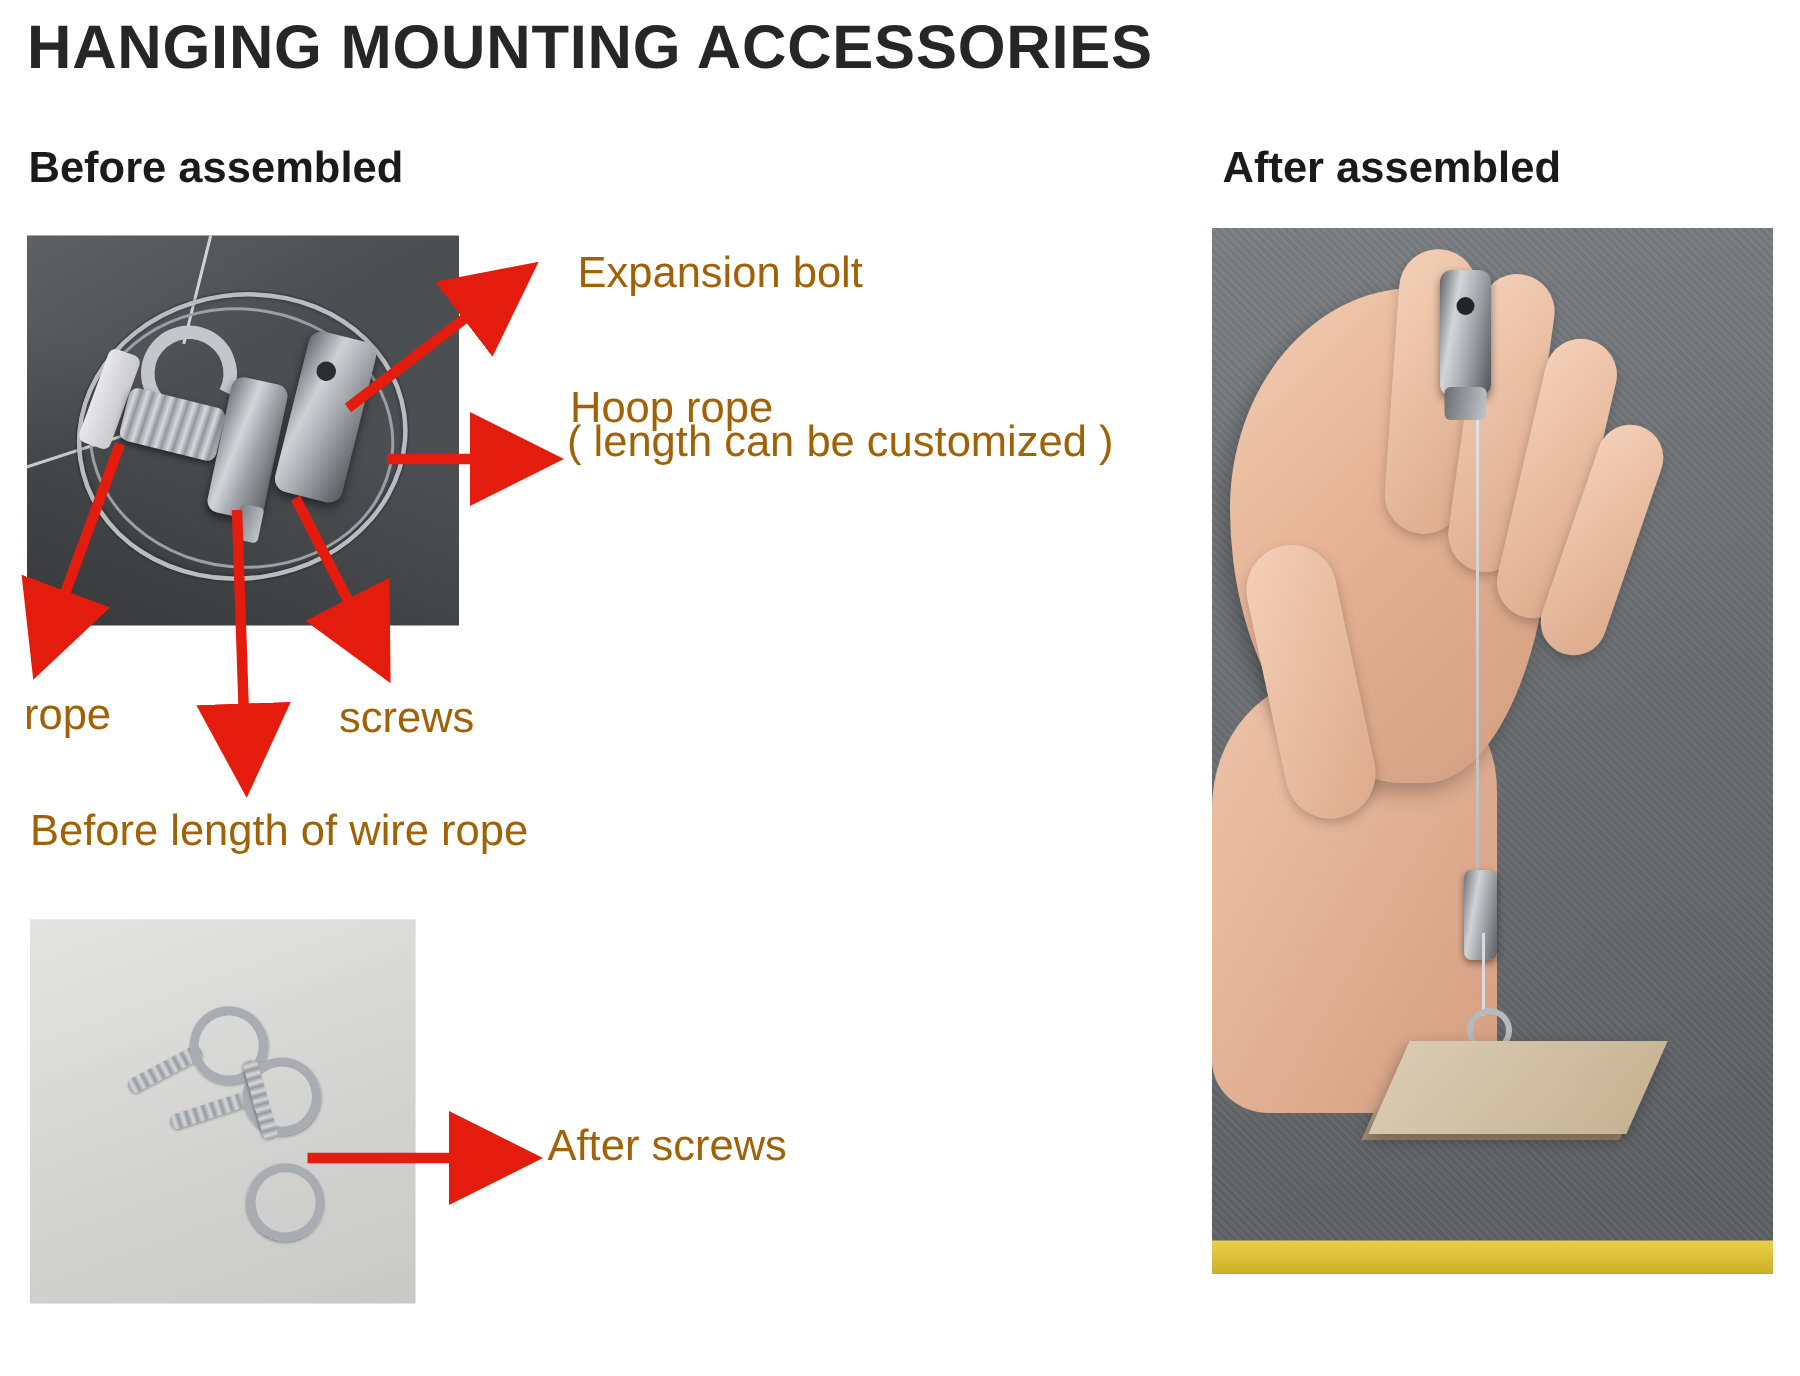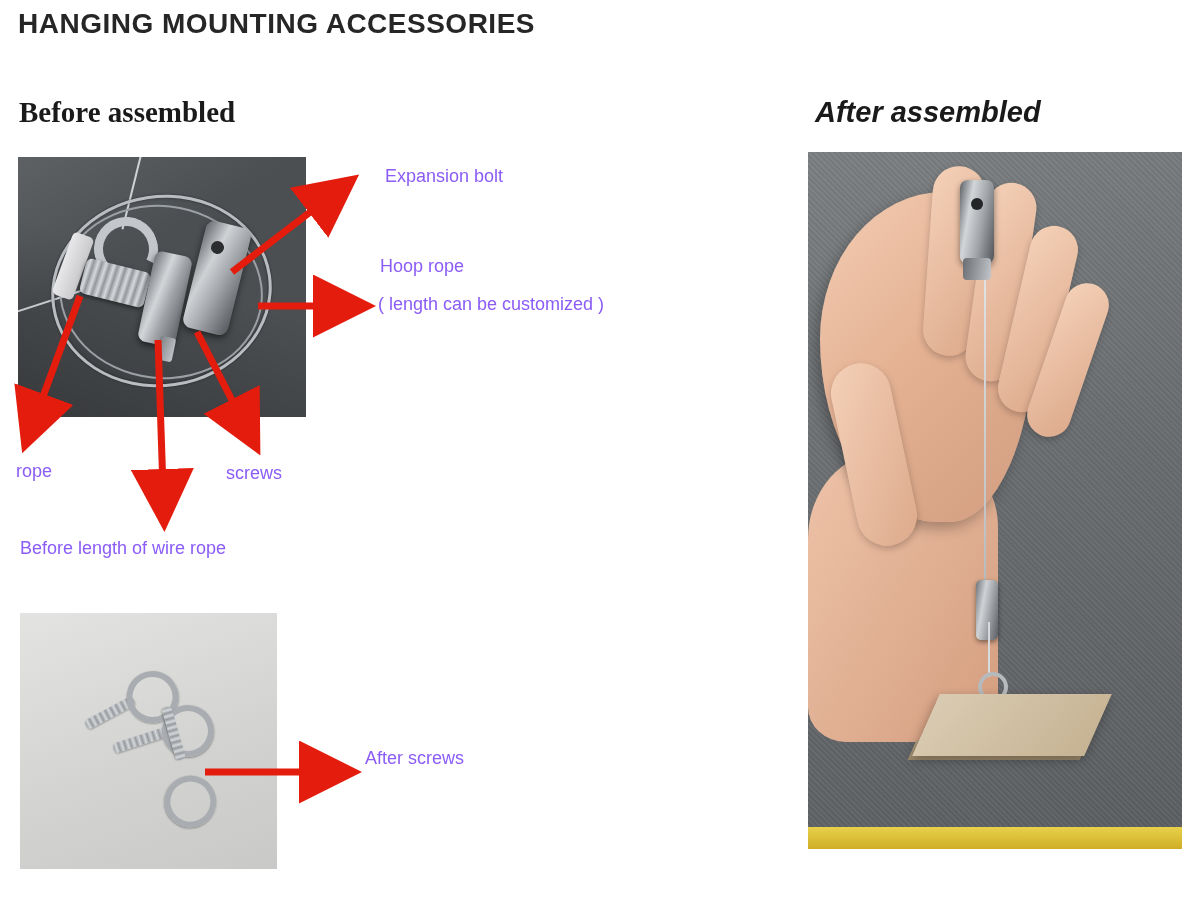--- a/index.html
+++ b/index.html
@@ -14,48 +14,48 @@
     font-family: "Liberation Sans", sans-serif;
     color: #1a1a1a;
     overflow: hidden;
   }
 
   
   .page-title {
     position: absolute;
     left: 18px;
     top: 8px;
-    font-size: 28px;
+    font-size: 41px;
     font-weight: bold;
     letter-spacing: 0.5px;
     color: #262626;
     white-space: nowrap;
   }
 
   
   .section-heading {
     position: absolute;
     font-size: 29px;
     font-weight: bold;
     color: #1a1a1a;
     white-space: nowrap;
   }
-  #heading-before { left: 19px; top: 96px; font-family: Liberation Serif, serif; }
-  #heading-after  { left: 815px; top: 96px; font-style: italic; }
+  #heading-before { left: 19px; top: 96px; }
+  #heading-after  { left: 815px; top: 96px; }
 
   
   .label {
     position: absolute;
-    font-size: 18px;
-    color: #8b5cf6;
+    font-size: 29px;
+    color: #a16207;
     white-space: nowrap;
   }
   #label-expansion-bolt { left: 385px; top: 166px; }
   #label-wire-rope-1    { left: 380px; top: 256px; }
-  #label-wire-rope-2    { left: 378px; top: 294px; }
+  #label-wire-rope-2    { left: 378px; top: 279px; }
   #label-bolt           { left: 16px;  top: 461px; }
   #label-screws         { left: 226px; top: 463px; }
   #label-adjust         { left: 20px;  top: 538px; }
   #label-hoop-screws    { left: 365px; top: 748px; }
 
   
   .photo {
     position: absolute;
     overflow: hidden;
   }

